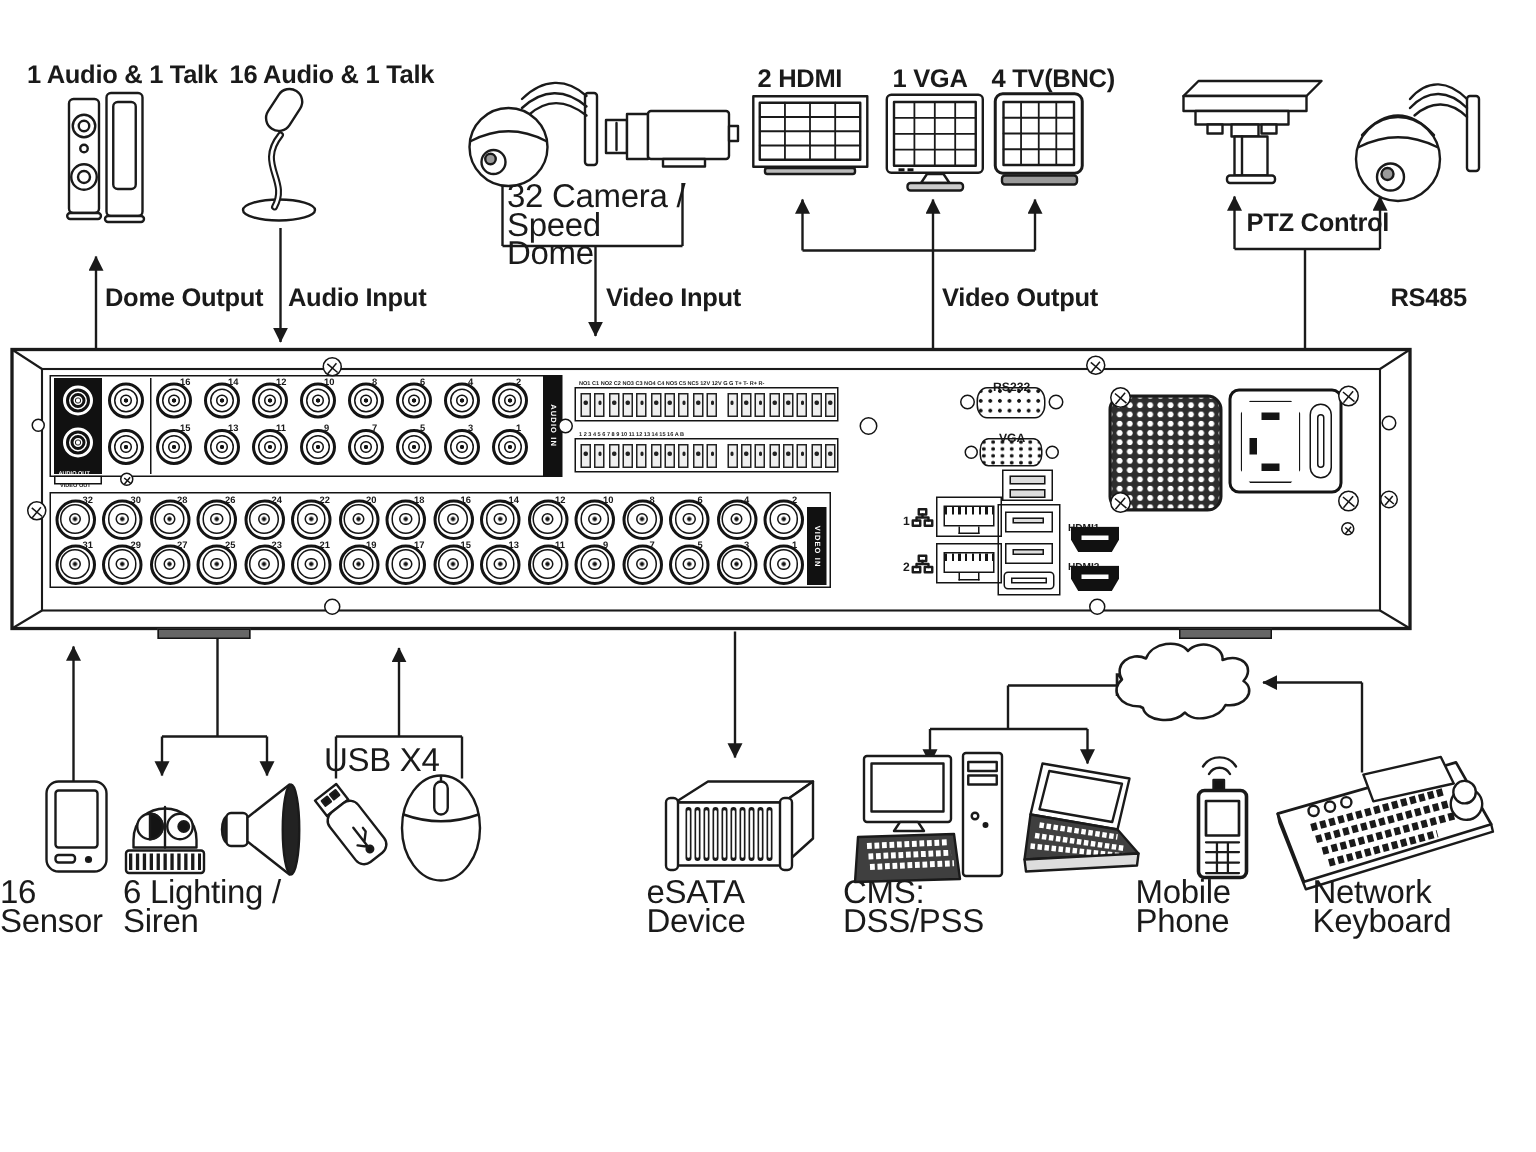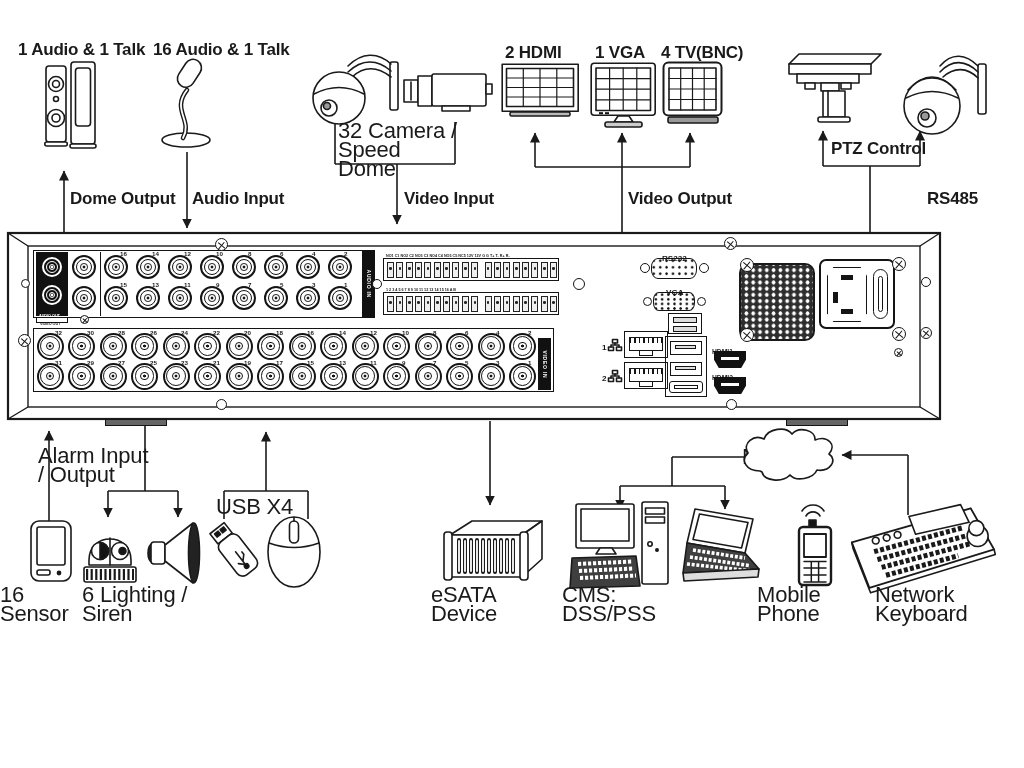--- a/index.html
+++ b/index.html
@@ -433,24 +433,20 @@
   <span class="hole" style="left:216px;top:399px;width:11px;height:11px;"></span>
   <span class="hole" style="left:726px;top:399px;width:11px;height:11px;"></span>
   <span class="screw" style="left:892px;top:257px;width:14px;height:14px;"></span>
   <span class="screw" style="left:892px;top:327px;width:14px;height:14px;"></span>
   <span class="screw" style="left:894px;top:348px;width:9px;height:9px;"></span>
   <span class="hole" style="left:921px;top:277px;width:10px;height:10px;"></span>
   <span class="screw" style="left:920px;top:327px;width:12px;height:12px;"></span>
   <span class="hole" style="left:21px;top:279px;width:9px;height:9px;"></span>
   <span class="screw" style="left:18px;top:334px;width:13px;height:13px;"></span>
 
-  <div class="lbl2" style="left:38px;top:446px;width:120px;">
-    <div>Alarm Input</div>
-      <div>/ Output</div>
-    </div>
   <div class="lbl2" style="left:216px;top:497px;width:100px;">
     <div>USB X4</div>
     </div>
   <div class="lbl2" style="left:742px;top:447px;width:96px;">
     <div>Network</div>
     </div>
   <div class="lbl2" style="left:0px;top:585px;width:104px;">
     <div>16</div>
       <div>Sensor</div>
     </div>

